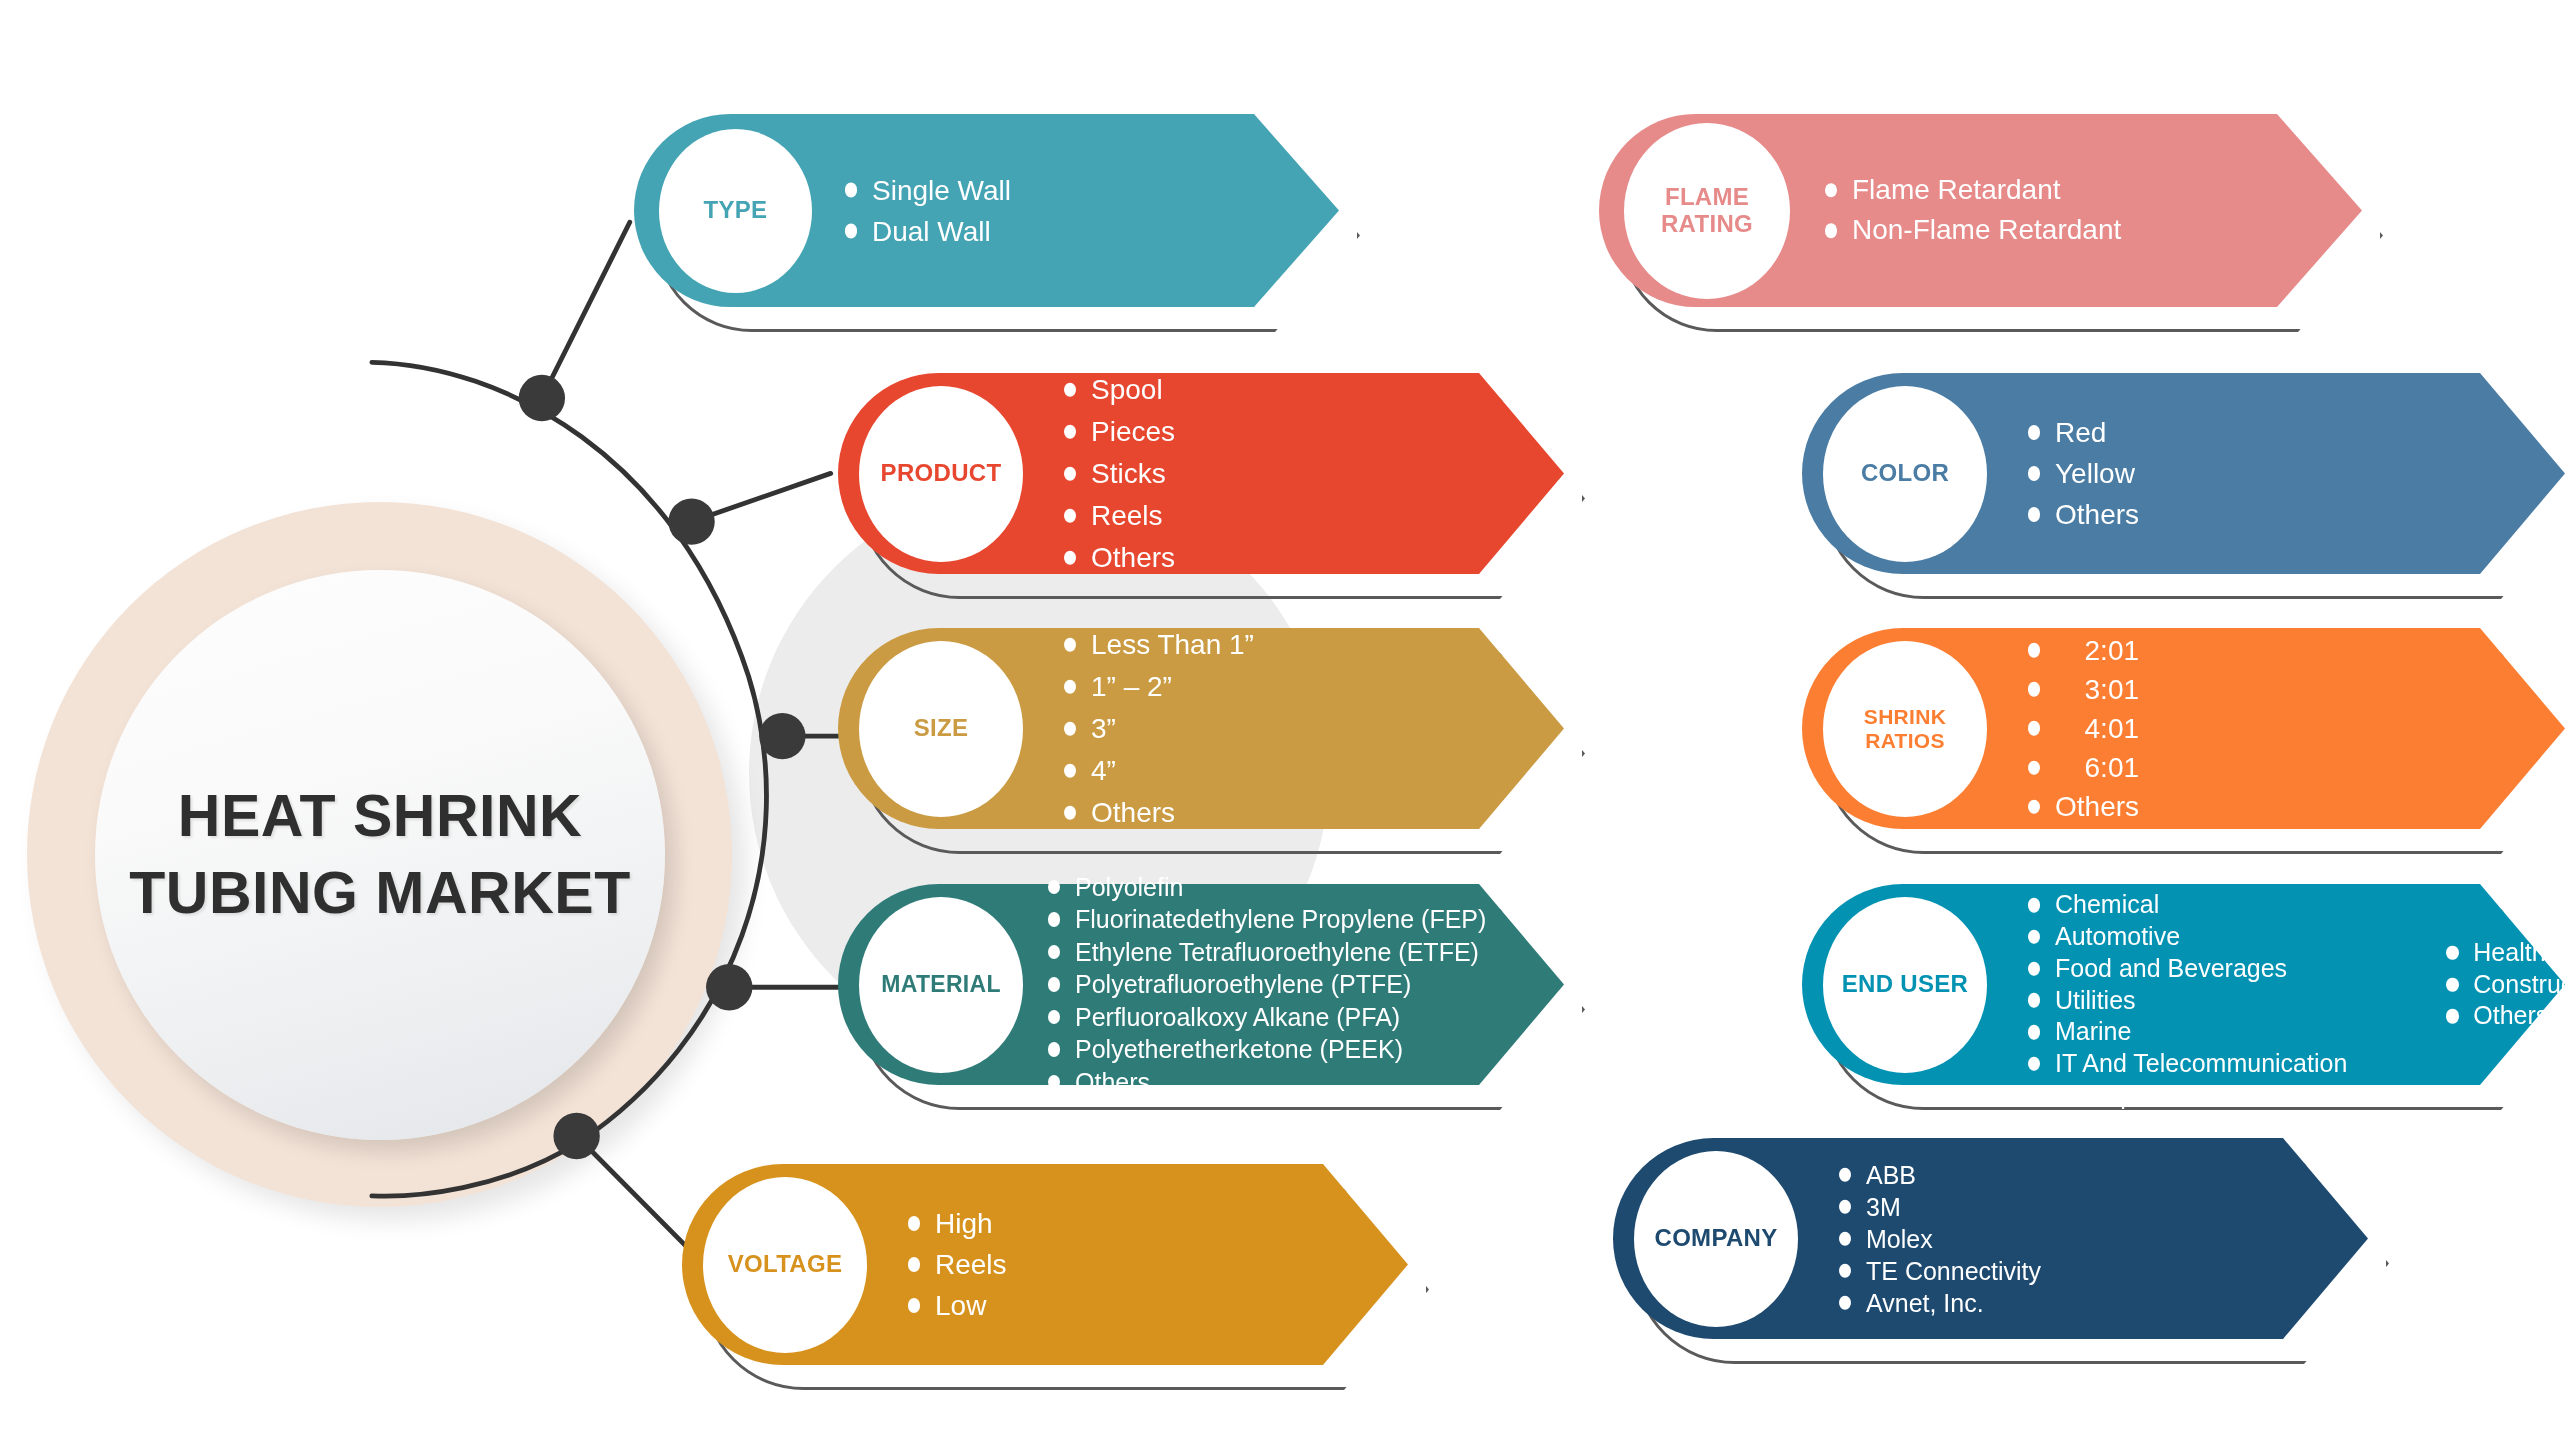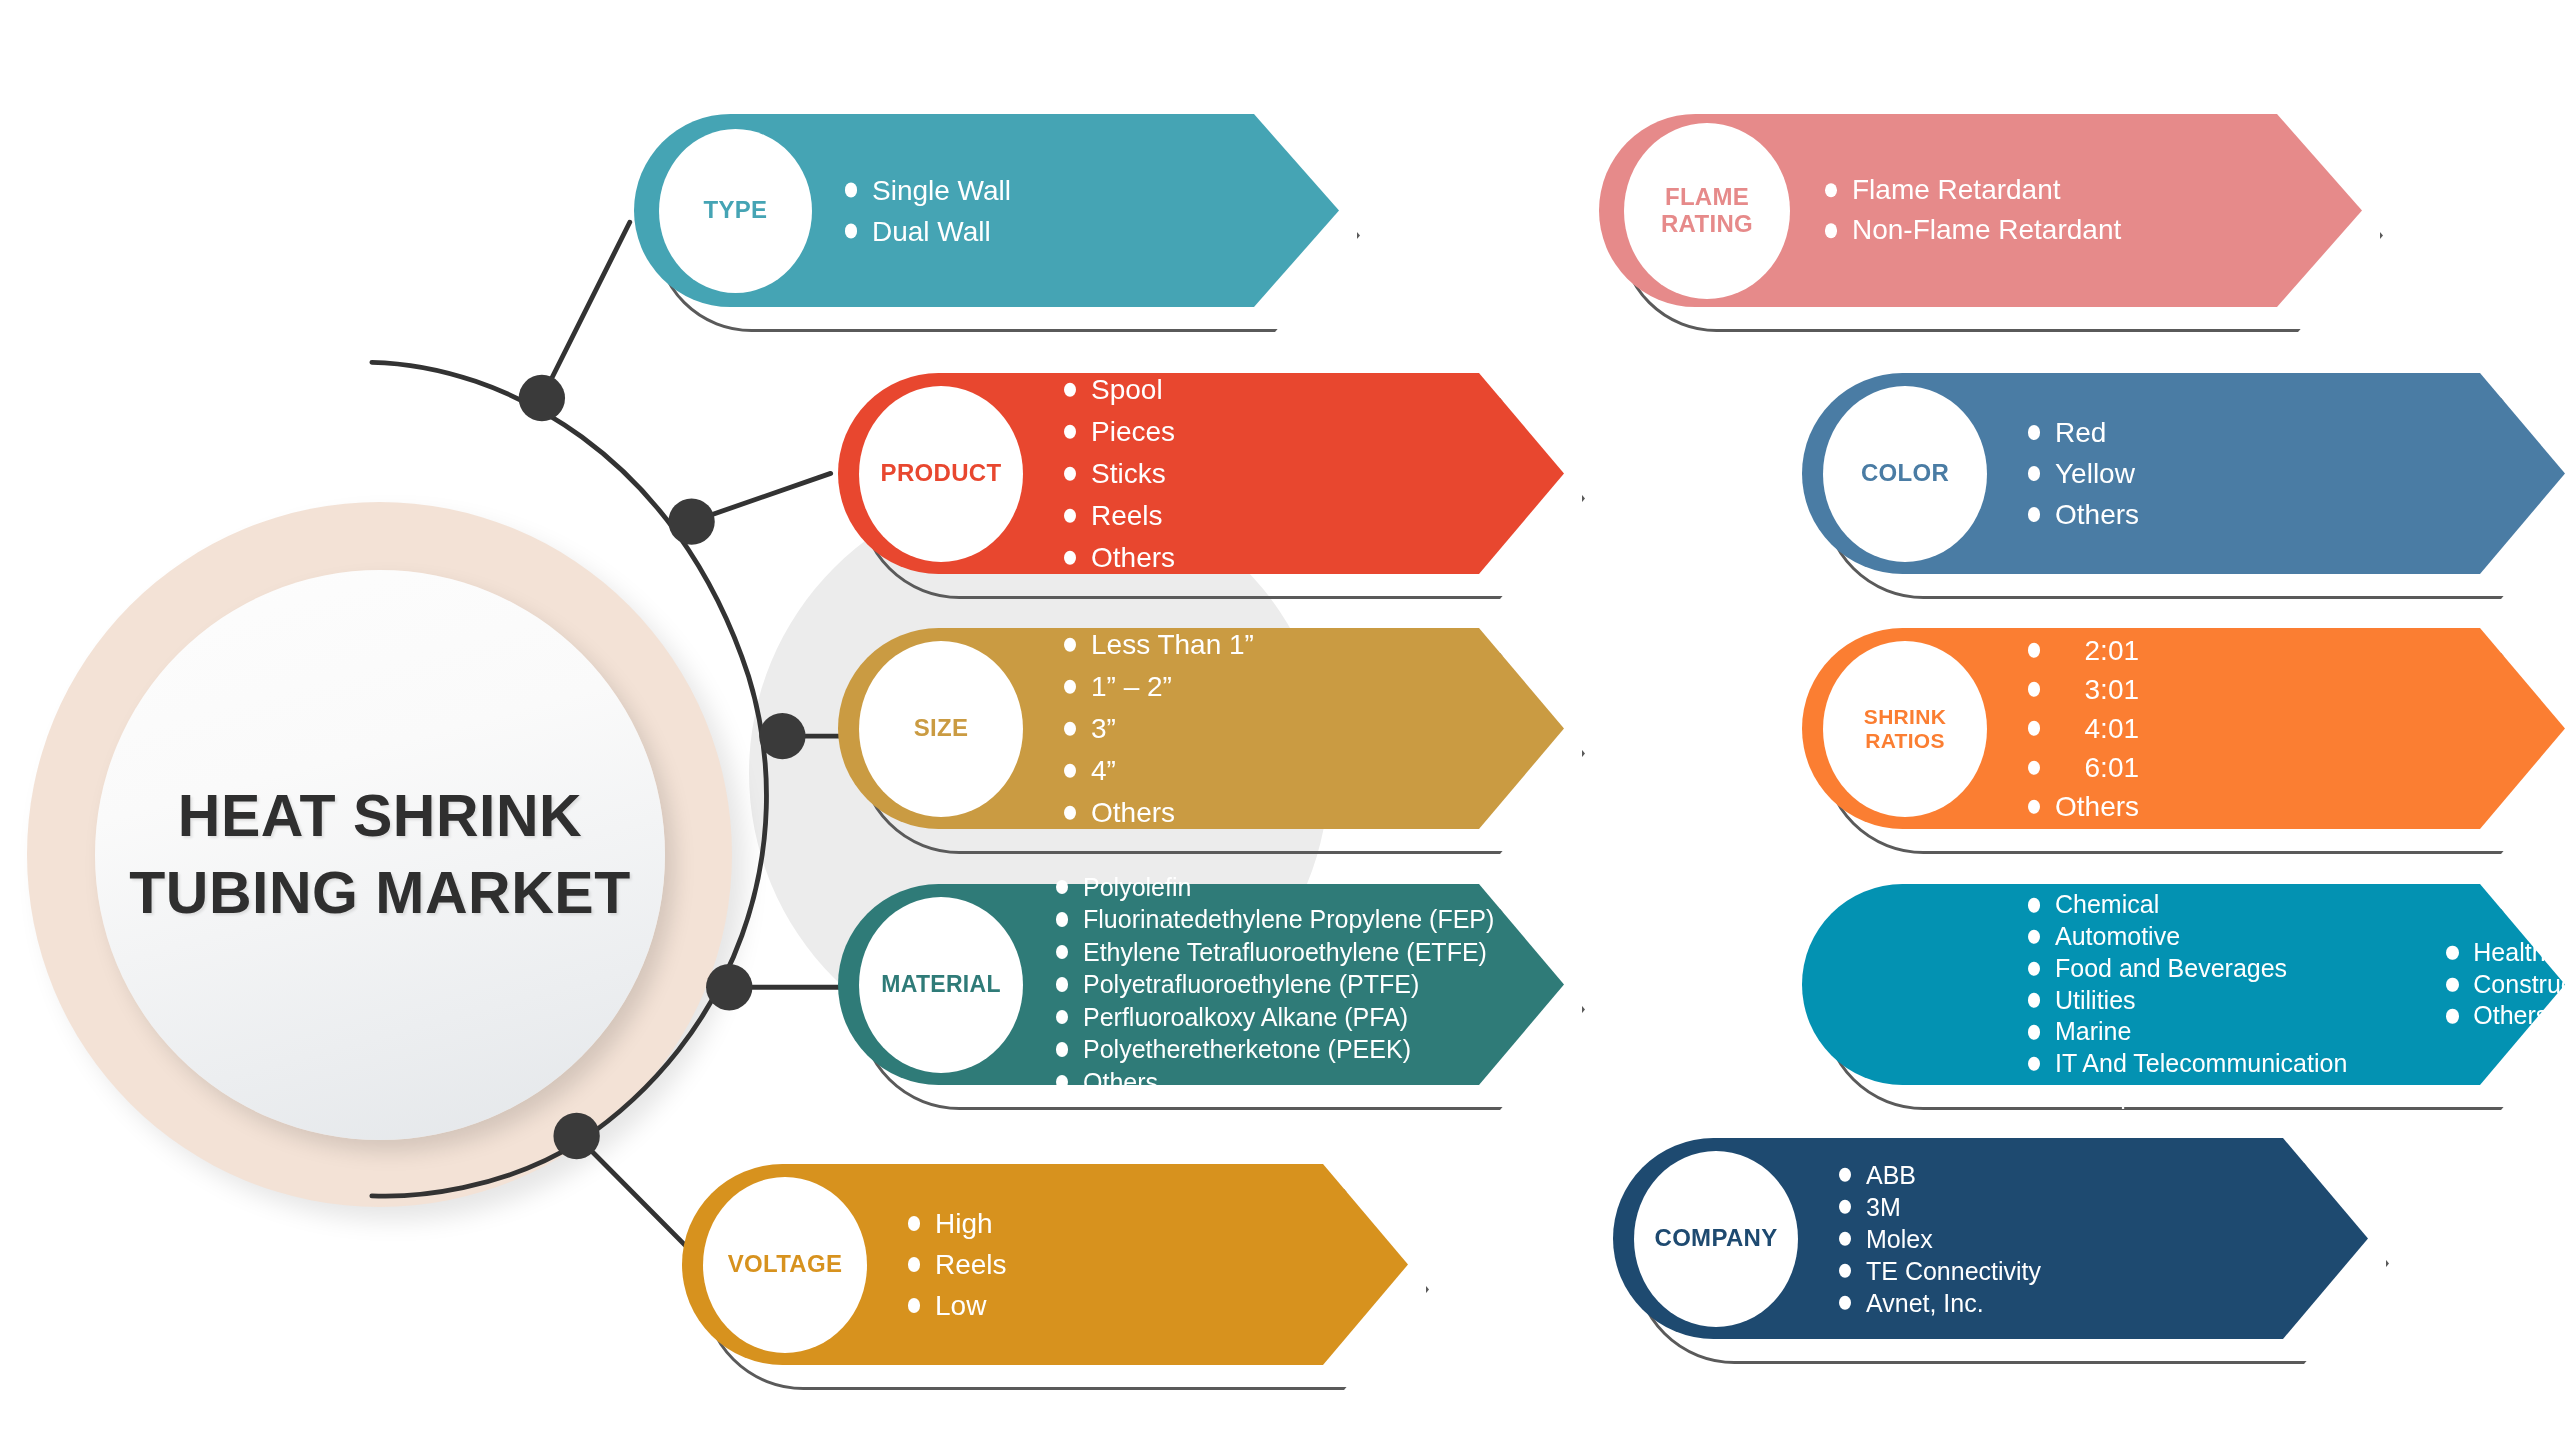--- a/index.html
+++ b/index.html
@@ -163,21 +163,21 @@
     </ul>
   </div>
 </div>
 
 <div class="banner" style="left:838px; top:884px; width:726px; height:201px;">
   <div class="shadowplate"></div>
   <div class="plate" style="background:#2F7B78;"></div>
   <div class="knob" style="left:21px; width:164px; height:176px;">
     <span class="knob-label" style="color:#2F7B78; font-size:23px;">MATERIAL</span>
   </div>
-  <div class="lists" style="left:216px;">
+  <div class="lists" style="left:208px;">
     <ul class="blist" style="font-size:25px; line-height:1.30;">
       <li>Polyolefin</li>
       <li>Fluorinatedethylene Propylene  (FEP)</li>
       <li>Ethylene Tetrafluoroethylene (ETFE)</li>
       <li>Polyetrafluoroethylene (PTFE)</li>
       <li>Perfluoroalkoxy Alkane (PFA)</li>
       <li>Polyetheretherketone (PEEK)</li>
       <li>Others</li>
     </ul>
   </div>
@@ -241,20 +241,23 @@
       <li>4:01</li>
       <li>6:01</li>
       <li>Others</li>
     </ul>
   </div>
 </div>
 
 <div class="banner" style="left:1802px; top:884px; width:763px; height:201px;">
   <div class="shadowplate"></div>
   <div class="plate" style="background:#0392B2;"></div>
+  <div class="knob" style="left:21px; width:164px; height:176px;">
+    <span class="knob-label" style="color:#0392B2; font-size:24px;">END USER</span>
+  </div>
   <div class="lists" style="left:224px;">
     <ul class="blist" style="font-size:25px; line-height:1.27;">
       <li>Oil &amp; Gas</li>
       <li>Chemical</li>
       <li>Automotive</li>
       <li>Food and Beverages</li>
       <li>Utilities</li>
       <li>Marine</li>
       <li>IT And Telecommunication</li>
       <li>Aerospace</li>

